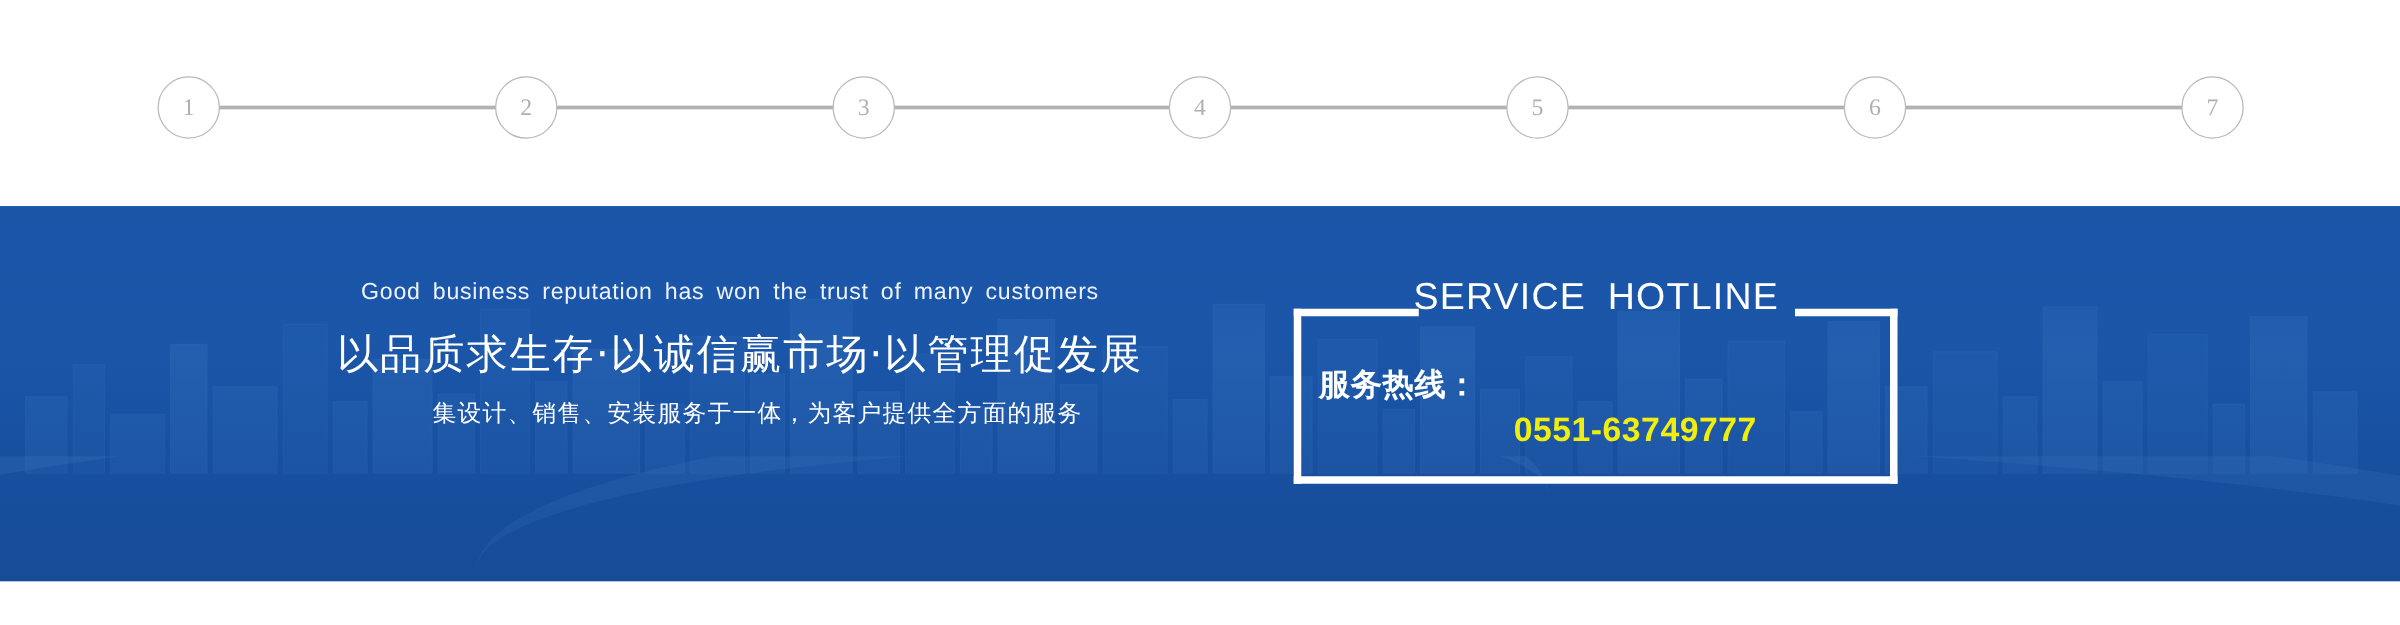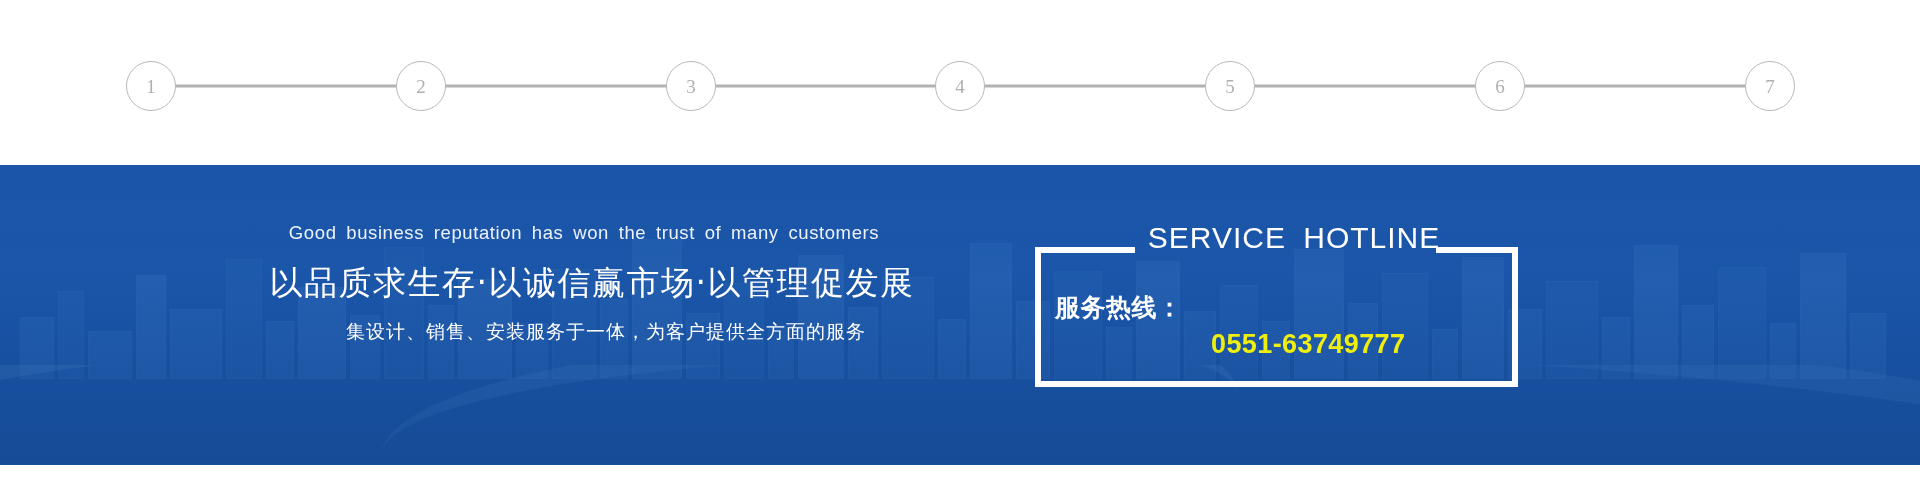--- a/index.html
+++ b/index.html
@@ -98,21 +98,21 @@
   
   #hotline{
     position:absolute; left:1035px; top:82px; width:483px; height:140px;
   }
   .hl-border-l{ position:absolute; left:0; top:0; width:6px; height:140px; background:#fff; }
   .hl-border-r{ position:absolute; right:0; top:0; width:6px; height:140px; background:#fff; }
   .hl-border-b{ position:absolute; left:0; bottom:0; width:483px; height:6px; background:#fff; }
   .hl-border-t1{ position:absolute; left:0; top:0; width:100px; height:6px; background:#fff; }
   .hl-border-t2{ position:absolute; right:0; top:0; width:82px; height:6px; background:#fff; }
   .hl-title{
-    position:absolute; left:104px; top:-24px; width:310px;
+    position:absolute; left:87px; top:-24px; width:310px;
     text-align:center; color:#ffffff;
     font-size:30px; letter-spacing:1px; word-spacing:8px;
     font-family:"Liberation Sans","DejaVu Sans",sans-serif;
     line-height:1;
   }
   .hl-rows{
     position:absolute; left:0; top:46px; width:389px;
     padding:0 14px 0 20px;
   }
   .hl-row{ display:flex; align-items:baseline; line-height:1.22; }

